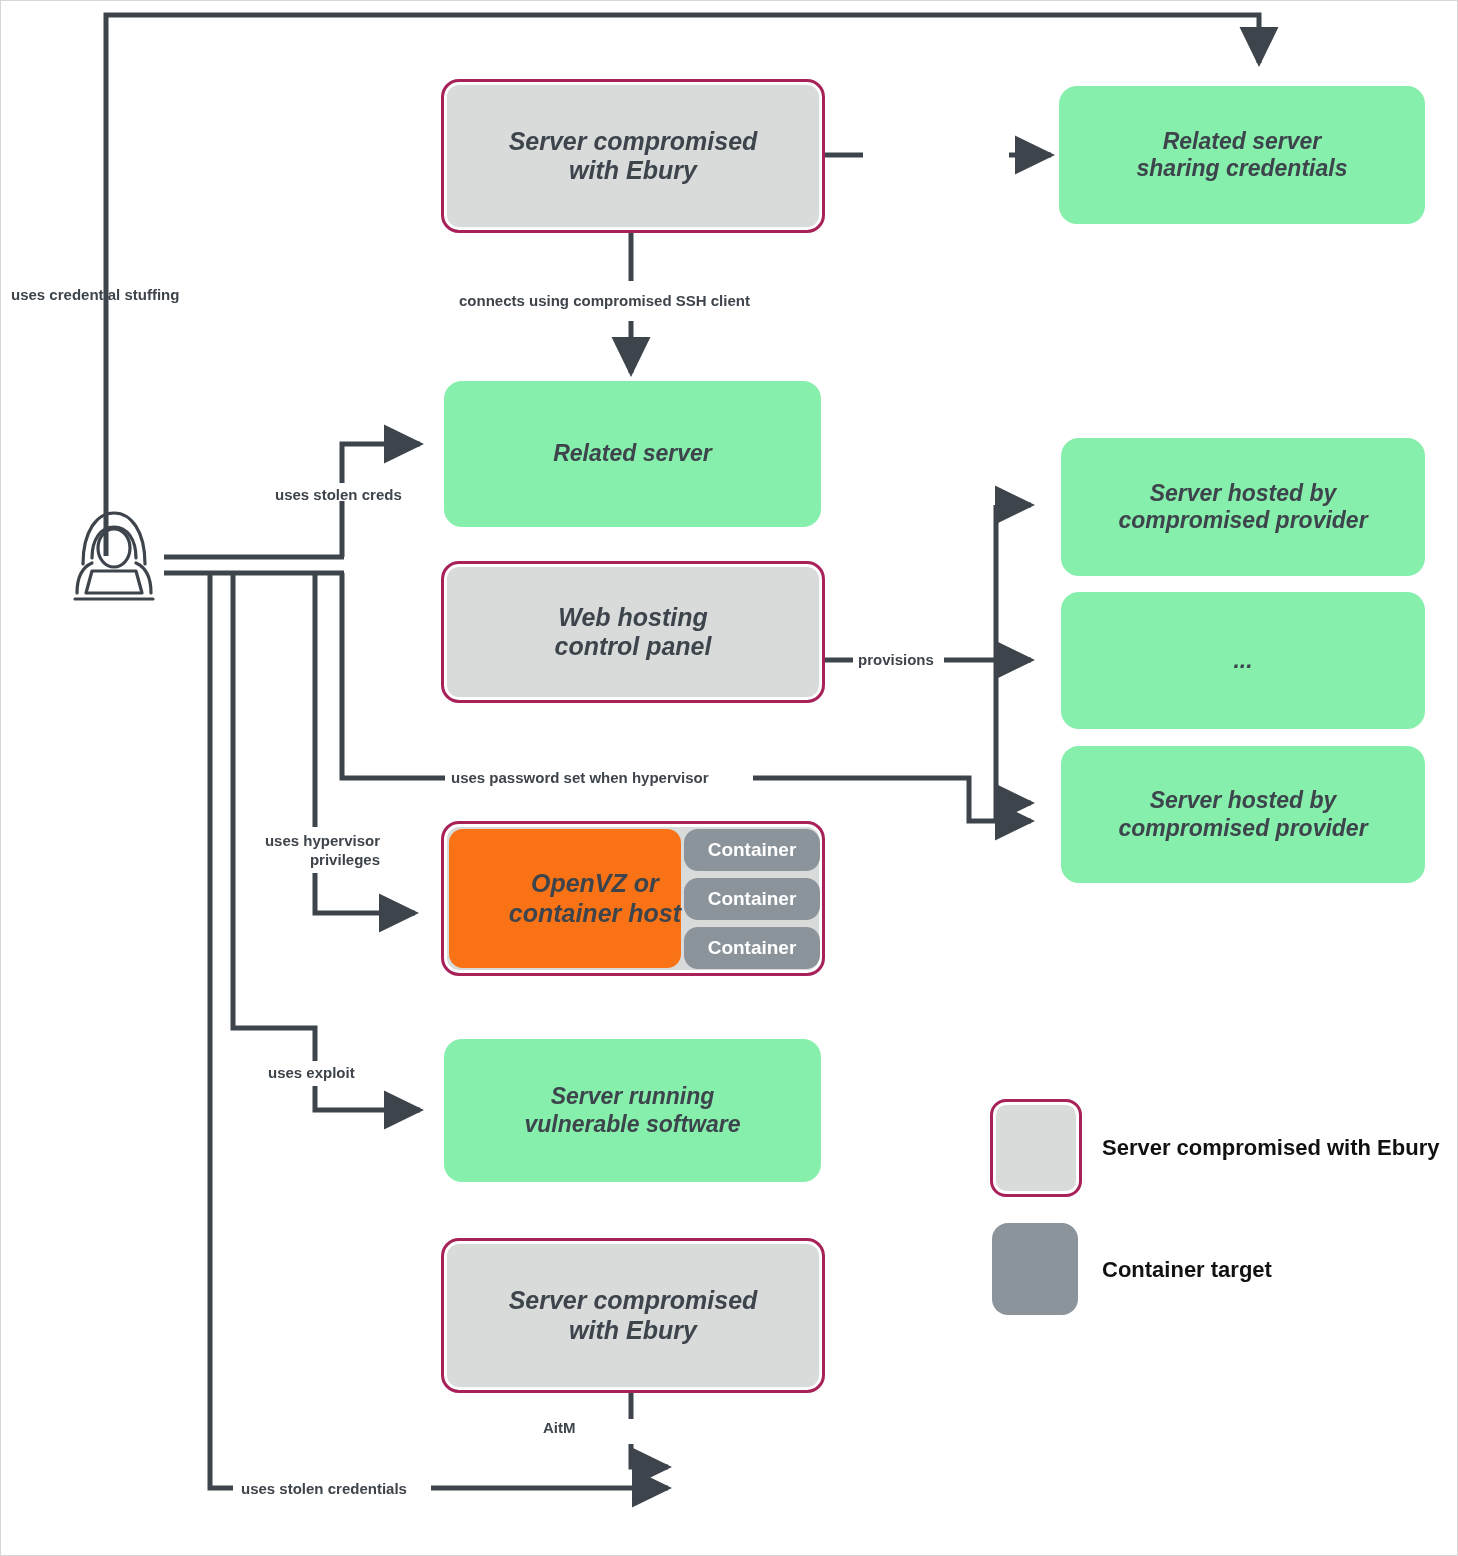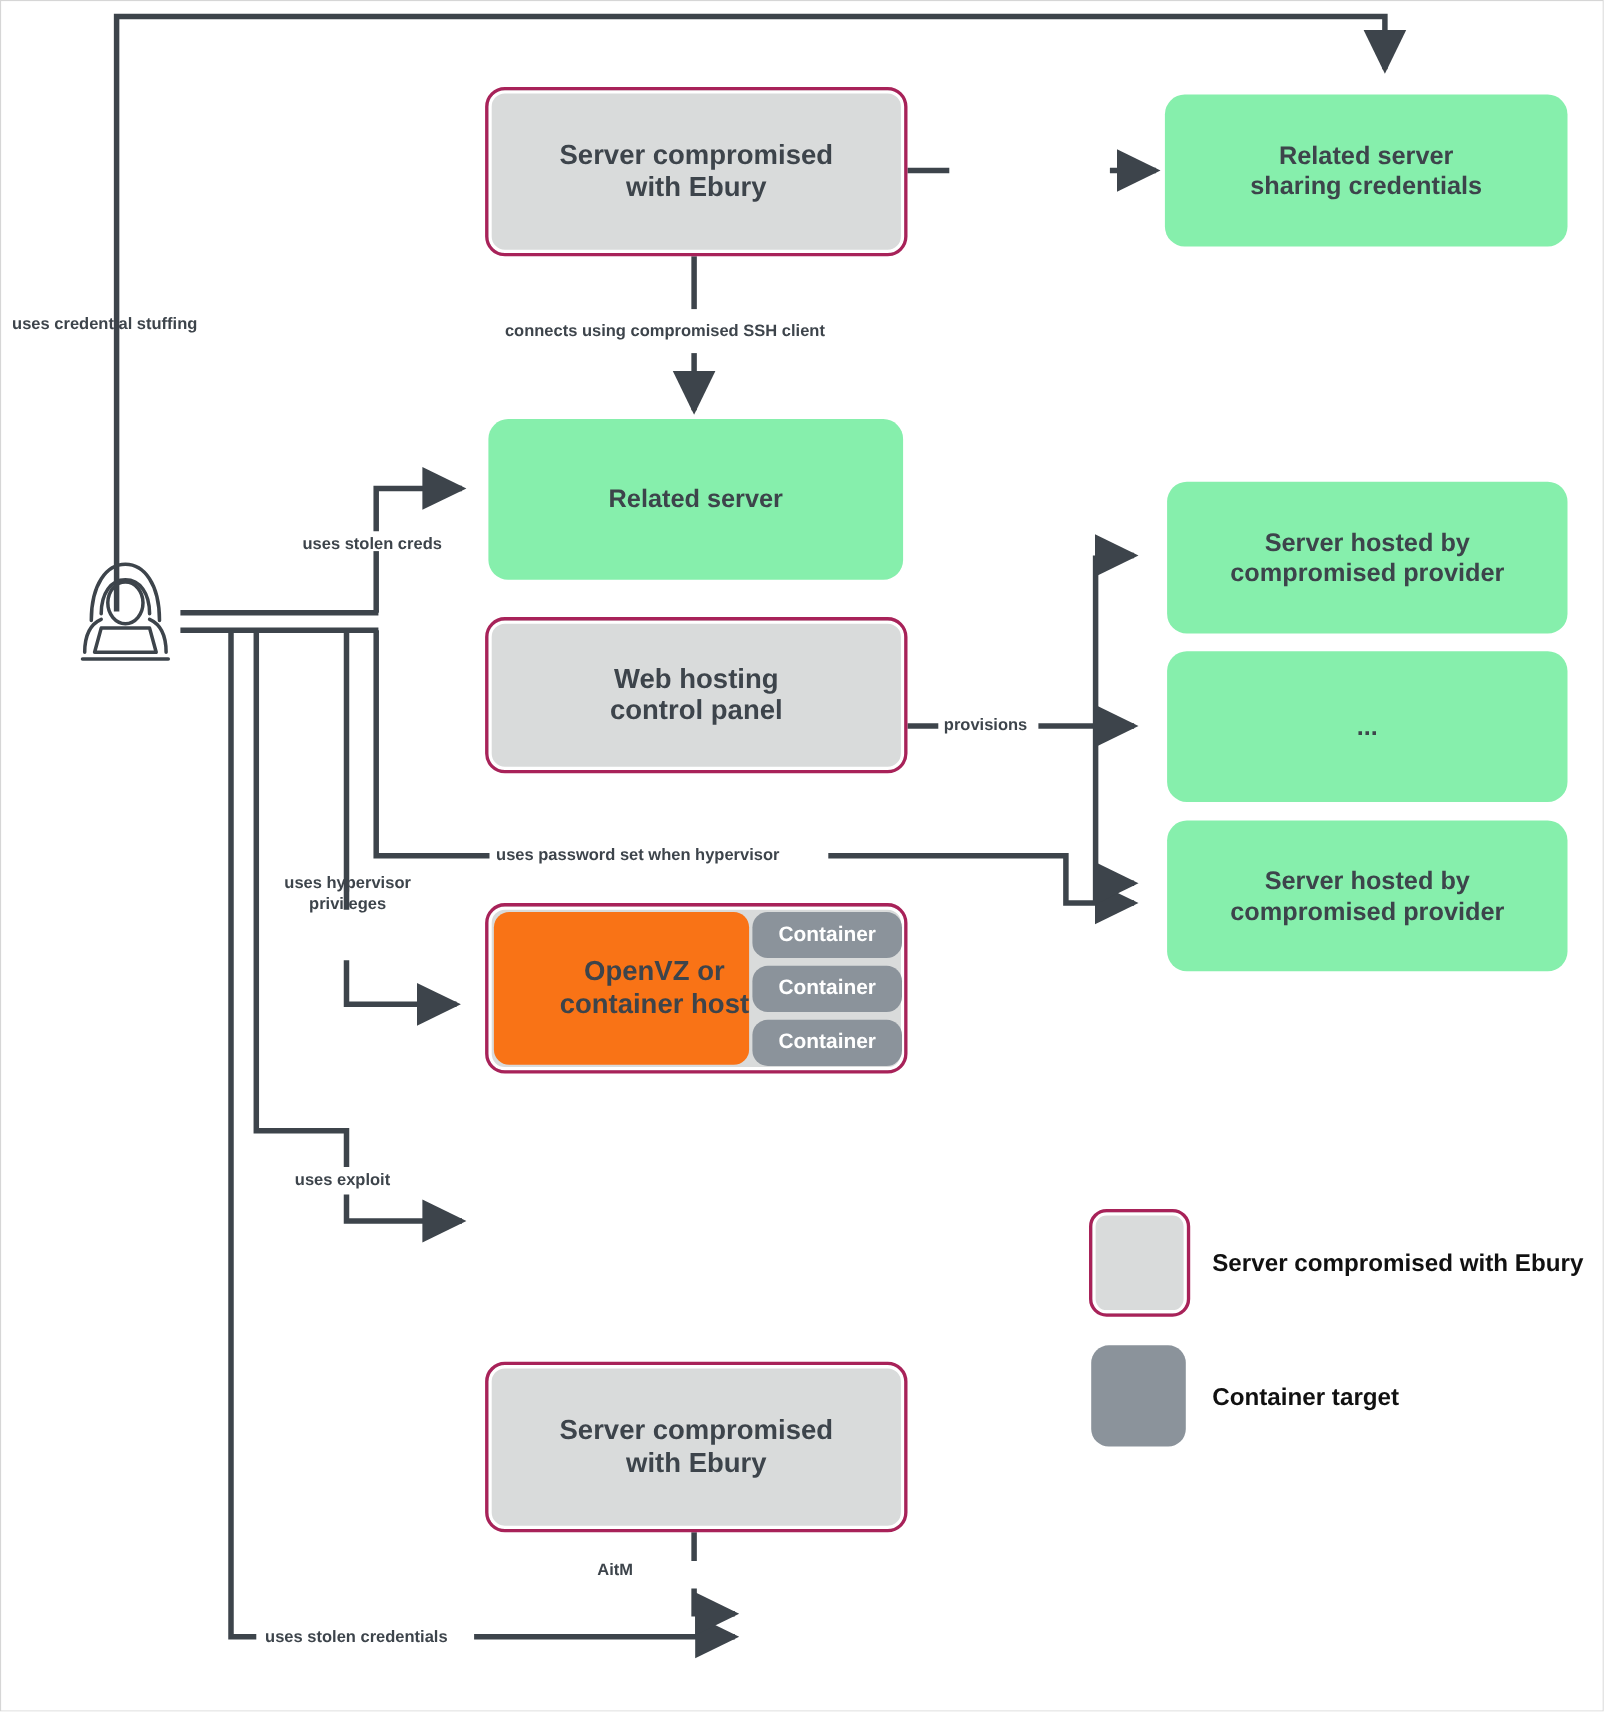--- a/index.html
+++ b/index.html
@@ -2,21 +2,21 @@
 <html><head>
 <meta charset="utf-8">
 <style>
   html,body{margin:0;padding:0;background:#ffffff;}
   body{font-family:"Liberation Sans","DejaVu Sans",sans-serif;}
   #canvas{position:relative;width:1458px;height:1556px;background:#ffffff;
           box-sizing:border-box;border:1px solid #d6d6d6;overflow:hidden;}
   svg#wires{position:absolute;left:0;top:0;width:1458px;height:1556px;}
   .node{position:absolute;box-sizing:border-box;display:flex;align-items:center;
         justify-content:center;text-align:center;border-radius:18px;}
-  .node .lbl{font-weight:bold;line-height:1.18;}
+  .node .lbl{font-weight:bold;line-height:1.18;font-style:italic;}
   .target{background:#86efac;color:#3d444b;}
   .target .lbl{font-size:23px;}
   .ebury{background:#d9dbdb;border:3px solid #a82259;color:#3d444b;
          box-shadow:0 0 0 3px #ffffff inset;}
   .ebury .lbl{font-size:25px;}
   .edge-label{position:absolute;color:#3d444b;font-weight:bold;font-size:15px;
               line-height:1.25;white-space:nowrap;}
   .edge-label.mono{font-weight:bold;font-size:14.5px;text-align:center;white-space:normal;}
   .edge-label code{font-family:"Liberation Mono","DejaVu Sans Mono",monospace;font-size:14px;}
   .ctr-pill{position:absolute;background:#8b939b;color:#ffffff;border-radius:14px;
@@ -151,41 +151,47 @@
       <span>Container</span>
     </div>
     <div class="ctr-pill" style="left:240px;top:54px;width:136px;height:42px;">
       <span>Container</span>
     </div>
     <div class="ctr-pill" style="left:240px;top:103px;width:136px;height:42px;">
       <span>Container</span>
     </div>
   </div>
 
+  <div class="node target" style="left:443px;top:1038px;width:377px;height:143px;">
+    <div class="lbl">
+      <span>Server running</span><br>
+      <span>vulnerable software</span>
+    </div>
+  </div>
 
   <div class="node ebury" style="left:440px;top:1237px;width:384px;height:155px;">
     <div class="lbl">
       <span>Server compromised</span><br>
       <span>with Ebury</span>
     </div>
   </div>
 
 
   <div class="edge-label" style="left:10px;top:285px;">uses credential stuffing</div>
 
 
   <div class="edge-label" style="left:458px;top:291px;">connects using compromised SSH client</div>
 
   <div class="edge-label" style="left:274px;top:485px;">uses stolen creds</div>
 
   <div class="edge-label" style="left:857px;top:650px;">provisions</div>
 
   <div class="edge-label" style="left:450px;top:768px;">uses password set when hypervisor</div>
 
-  <div class="edge-label" style="left:251px;top:793px;text-align:center;width:128px;">
+  <div class="edge-label" style="left:251px;top:831px;text-align:right;width:128px;">
     <span>uses hypervisor</span><br>
     <span>privileges</span>
   </div>
 
   <div class="edge-label" style="left:267px;top:1063px;">uses exploit</div>
 
   <div class="edge-label" style="left:542px;top:1418px;">AitM</div>
 
   <div class="edge-label" style="left:240px;top:1479px;">uses stolen credentials</div>
 

